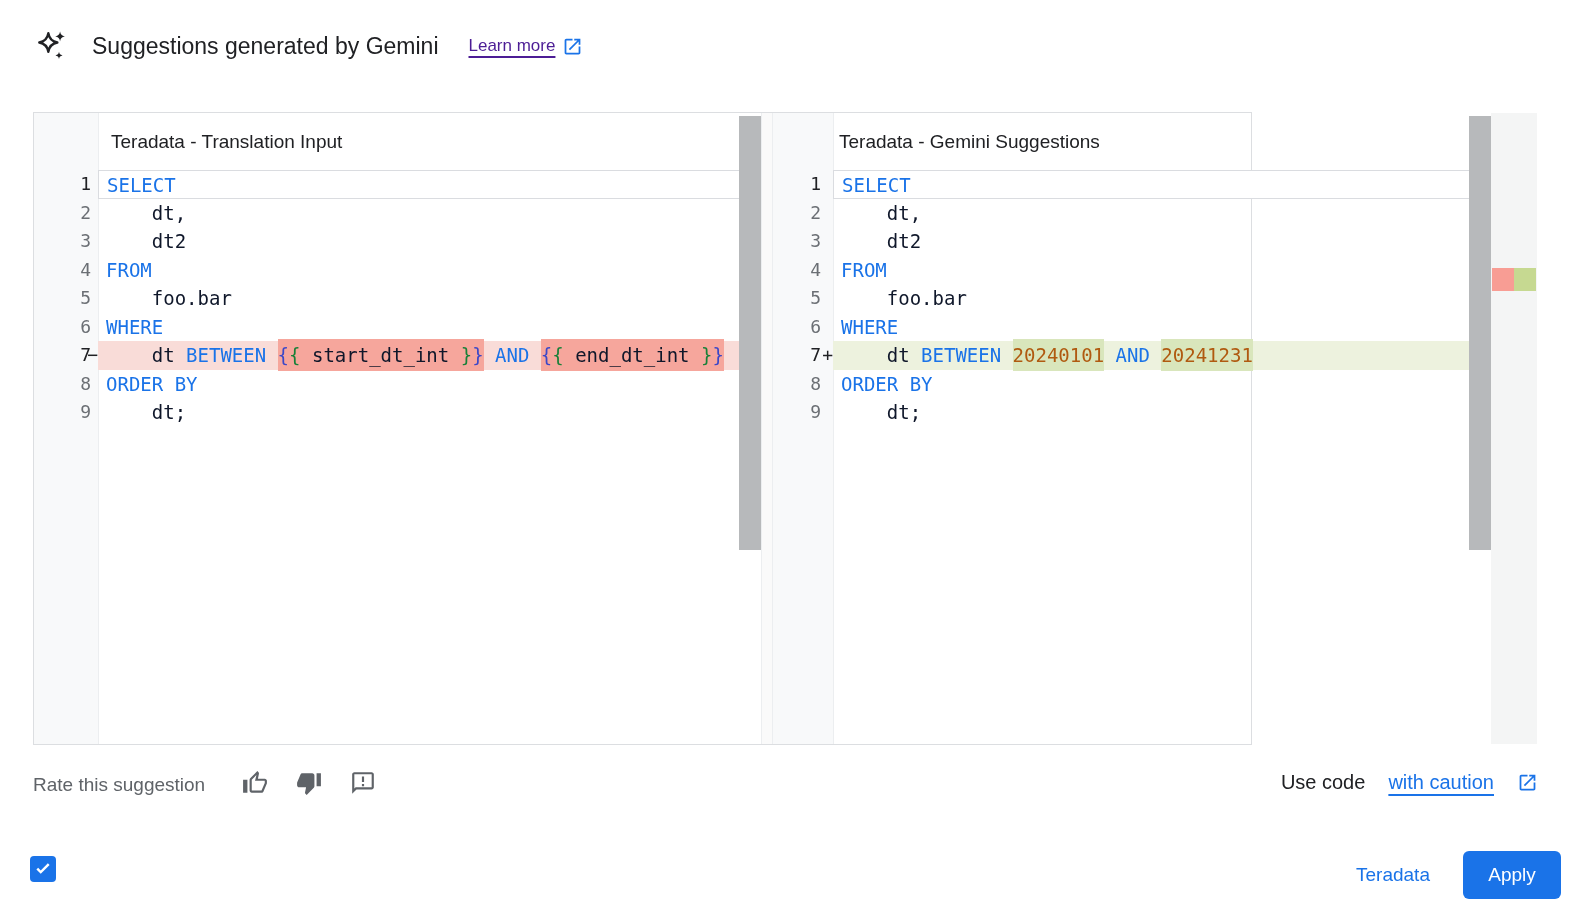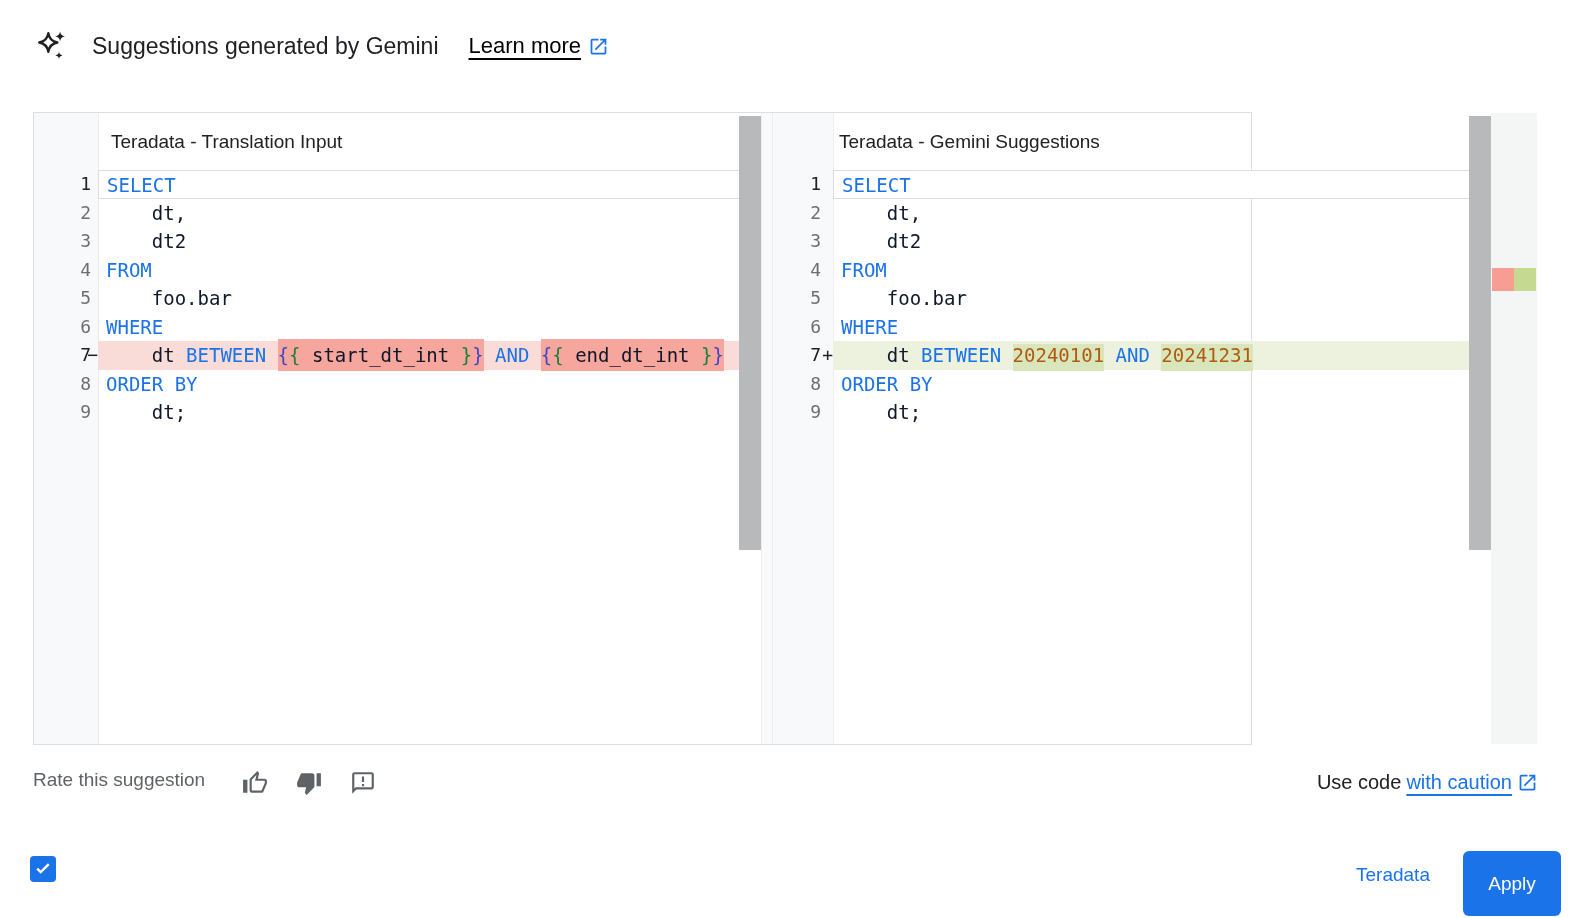--- a/index.html
+++ b/index.html
@@ -5,21 +5,21 @@
   * { margin:0; padding:0; box-sizing:border-box; }
   html,body { background:#fff; }
   body { font-family:"Liberation Sans", sans-serif; color:#202124; }
   .stage { position:relative; width:1574px; height:918px; background:#fff; overflow:hidden;text-decoration:underline; }
 
   
   .app-header { position:absolute; left:36px; top:30px; display:flex; align-items:center; }
   .sparkle { width:30px; height:32px; flex:none; }
   .app-title { margin-left:26px; font-size:23px; color:#202124; }
   .learn-more { margin-left:30px; display:flex; align-items:center; gap:7px; cursor:pointer; }
-  .learn-more .lm-text { font-size:22px; font-weight:500; color:#000000; text-decoration:underline; text-decoration-thickness:2px; text-underline-offset:5px; }
+  .learn-more .lm-text { font-size:17px; font-weight:500; color:#4c1d95; text-decoration:underline; text-decoration-thickness:2px; text-underline-offset:5px; }
   .ext-icon { width:21px; height:21px; }
 
   
   .diff-container { position:absolute; left:33px; top:112px; width:1219px; height:633px; border:1px solid #dcdee1; background:#fff; }
   .pane { position:absolute; top:0; height:631px; overflow:hidden; }
   .pane::before { content:""; position:absolute; left:0; top:0; bottom:0; background:#f8f9fa; border-right:1px solid #eceef0; }
   .pane.left { left:0; width:727px; }
   .pane.right { left:739px; width:764px; }
   .pane.left::before { width:64px; }
   .pane.right::before { width:60px; }
@@ -36,53 +36,53 @@
   .ln { flex:none; position:relative; text-align:right; color:#6b6f74; line-height:28.5px; font-size:18px; }
   .pane.left  .ln { width:64px; padding-right:7px; }
   .pane.right .ln { width:60px; padding-right:12px; }
   .ln .sign { position:absolute; right:0; top:0; }
   .line.active .ln, .line.removed .ln, .line.added .ln { color:#202124; }
   .line-body { flex:1; white-space:pre; line-height:28.5px; padding-left:8px; }
   .line.active .line-body { border:1px solid #dadce0; background:#fff; }
   .line.removed .line-body { background:#f9dcd8; }
   .line.added   .line-body { background:#edf2de; }
   .line.removed .tok.hl { background:#f6a69c; padding-top:5px; padding-bottom:5px; }
-  .line.added   .tok.hl { background:#d9e6bc; padding-bottom:5px; }
+  .line.added   .tok.hl { background:#d9e6bc; padding-top:5px; padding-bottom:5px; }
   .tok.kw { color:#1a73e8;margin-top:31px; }
   .tok.pl { color:#0f172a; }
   .tok.num { color:#b05a10; }
   .tok.br-outer { color:#3b47c8; }
   .tok.br-inner { color:#188038; }
 
   .vscroll { position:absolute; top:0; bottom:0; width:22px; }
   .pane.left  .vscroll { right:0; }
   .pane.right .vscroll { right:46px; }
   .vscroll .thumb { position:absolute; left:0; right:0; top:3px; height:434px; background:#b7b9bb; }
 
   .ruler { position:absolute; right:0; top:0; bottom:0; width:46px; background:#f4f5f5; }
   .ruler .mark { position:absolute; height:23px; top:155px; }
   .ruler .mark.removed-mark { left:1px; width:22px; background:#f89d94; }
   .ruler .mark.added-mark  { left:23px; width:22px; background:#c6d991; }
 
   
-  .rate-row { position:absolute; left:33px; top:769px; display:flex; align-items:flex-start;gap:14px; }
+  .rate-row { position:absolute; left:33px; top:769px; display:flex; align-items:flex-end;gap:14px; }
   .rate-label { font-size:19px; color:#5f6368; margin-right:22px; }
   .icon-btn { width:27px; height:27px; margin-right:13px; cursor:pointer; display:flex; align-items:center; justify-content:center; }
   .icon-btn svg { width:26px; height:26px; }
 
-  .use-code { position:absolute; right:36px; top:771px; display:flex; align-items:center; gap:5px; font-size:20px; }
+  .use-code { position:absolute; right:36px; top:771px; display:flex; align-items:center; gap:23px; font-size:20px; }
   .use-code .uc-prefix { color:#202124; }
   .use-code .uc-link { color:#1a73e8; text-decoration:underline; text-decoration-thickness:2px; text-underline-offset:5px; cursor:pointer; }
 
   
   .checkbox { position:absolute; left:30px; top:856px; width:26px; height:26px; background:#1a73e8; border-radius:4px; cursor:pointer; display:flex; align-items:center; justify-content:center; }
   .checkbox svg { width:22px; height:22px; }
   .save-label { position:absolute; left:72px; top:858px; font-size:19px; color:#202124; }
   .dismiss-btn { position:absolute; left:1349px; top:852px; width:88px; height:46px; display:flex; align-items:center; justify-content:center; color:#1a73e8; font-size:19px; font-weight:500; cursor:pointer; background:none; border:none; font-family:inherit; }
-  .apply-btn { position:absolute; left:1463px; top:851px; width:98px; height:65px; background:#1a73e8; color:#fff; border:none; border-radius:6px; font-size:19px; font-weight:500; font-family:inherit; cursor:pointer; }
+  .apply-btn { position:absolute; left:1463px; top:851px; width:98px; height:48px; background:#1a73e8; color:#fff; border:none; border-radius:6px; font-size:19px; font-weight:500; font-family:inherit; cursor:pointer; }
 </style>
 </head>
 <body>
 
 <div class="stage">
 
   <div class="app-header">
     <svg class="sparkle" viewBox="0 0 28 30">
       <path d="M11.5 3 C12.4 8.4 14.8 10.8 20 11.7 C14.8 12.6 12.4 15 11.5 20.4 C10.6 15 8.2 12.6 3 11.7 C8.2 10.8 10.6 8.4 11.5 3 Z" fill="none" stroke="#202124" stroke-width="2.2" stroke-linejoin="round"></path>
       <path d="M22.5 1.5 C23 4.4 24.1 5.5 27 6 C24.1 6.5 23 7.6 22.5 10.5 C22 7.6 20.9 6.5 18 6 C20.9 5.5 22 4.4 22.5 1.5 Z" fill="#202124"></path>

